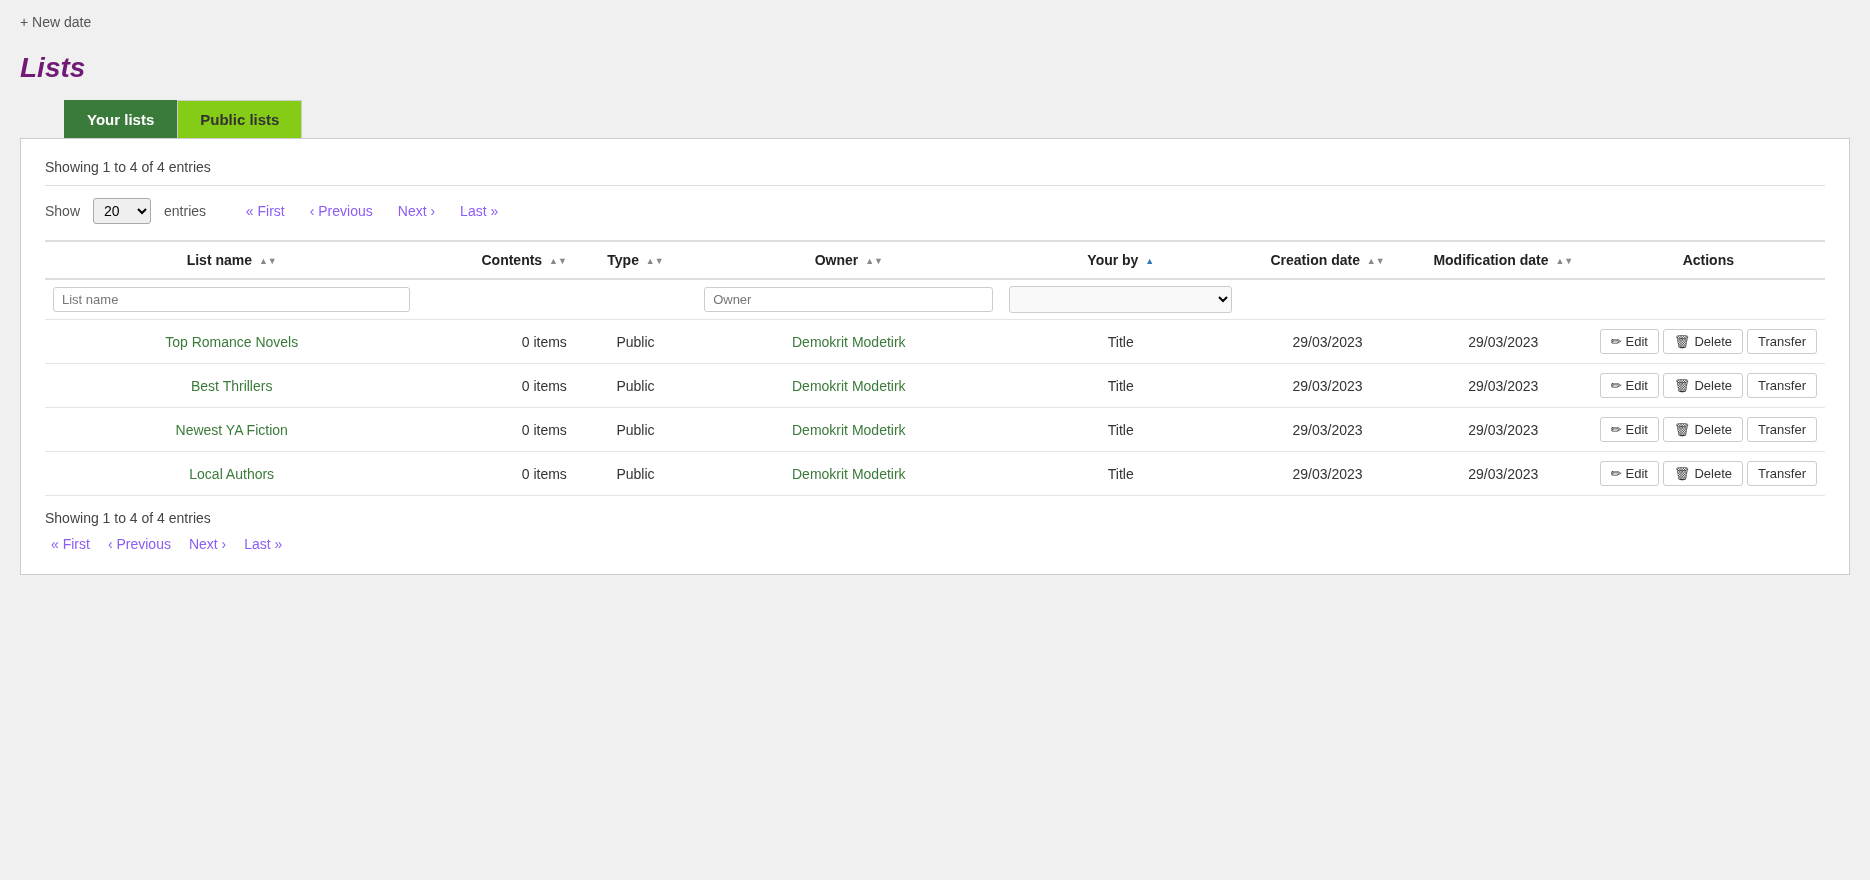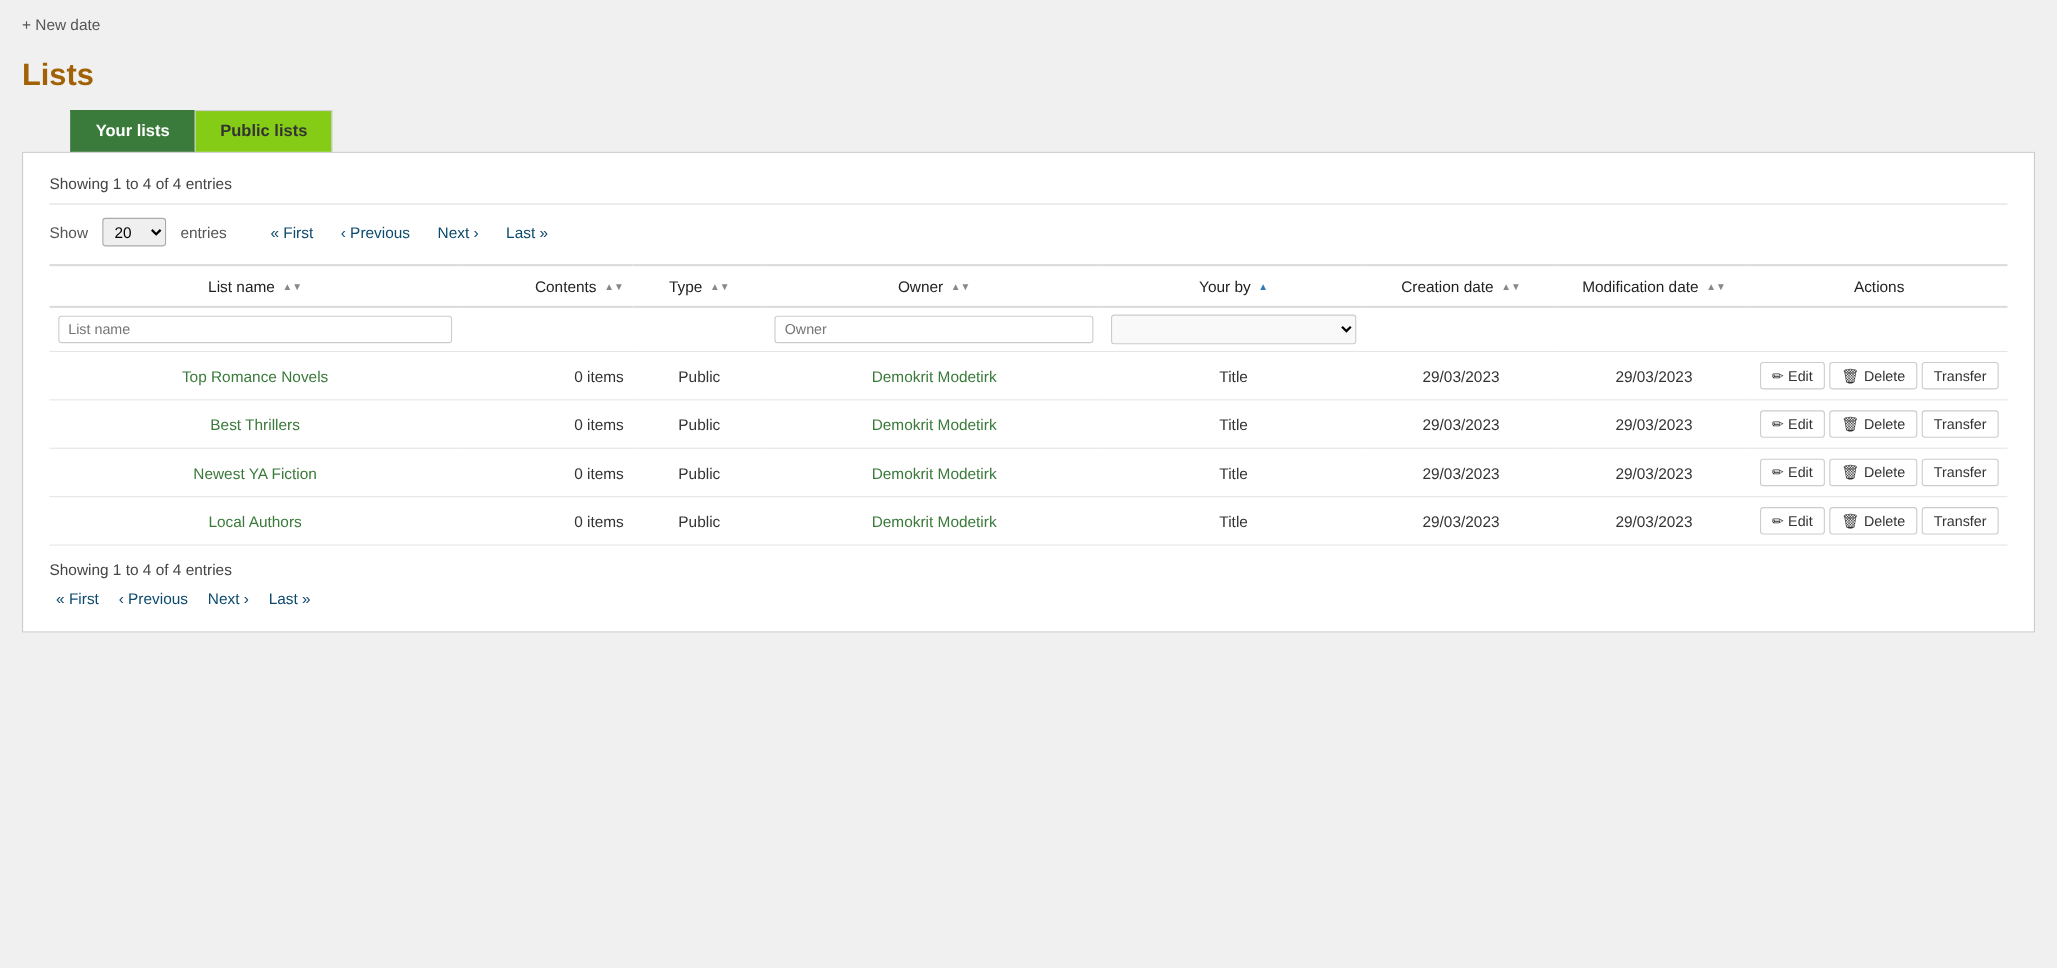--- a/index.html
+++ b/index.html
@@ -22,21 +22,22 @@
       font-size: 14px;
       cursor: pointer;
       text-decoration: none;
       padding: 4px 0;
       margin-bottom: 18px;
     }
     h1 {
       font-size: 28px;
       font-weight: bold;
       margin-bottom: 16px;
-      color: #a16207;
+      color: #701a75;
+      font-style: italic;
     }
     .tabs {
       display: flex;
       margin-bottom: 0;
     }
     .tab {
       padding: 10px 22px;
       font-size: 15px;
       cursor: pointer;
       border: 1px solid #ccc;
@@ -70,33 +71,33 @@
       color: #555;
     }
     .pagination-row select {
       padding: 3px 6px;
       border: 1px solid #aaa;
       border-radius: 3px;
       font-size: 14px;
     }
     .pagination-row span { color: #555; }
     .page-link {
-      color: #0c4a6e;
+      color: #8b5cf6;
       cursor: pointer;
       padding: 2px 6px;
       font-size: 14px;
       text-decoration: none;
     }
     table {
       width: 100%;
       border-collapse: collapse;
       font-size: 14px;
     }
     th {
-      font-weight: normal;
+      font-weight: bold;
       text-align: center;
       padding: 10px 8px;
       border-top: 2px solid #ddd;
       border-bottom: 2px solid #ddd;
       color: #222;
       white-space: nowrap;
     }
     th .sort-arrows {
       display: inline-flex;
       flex-direction: column;

